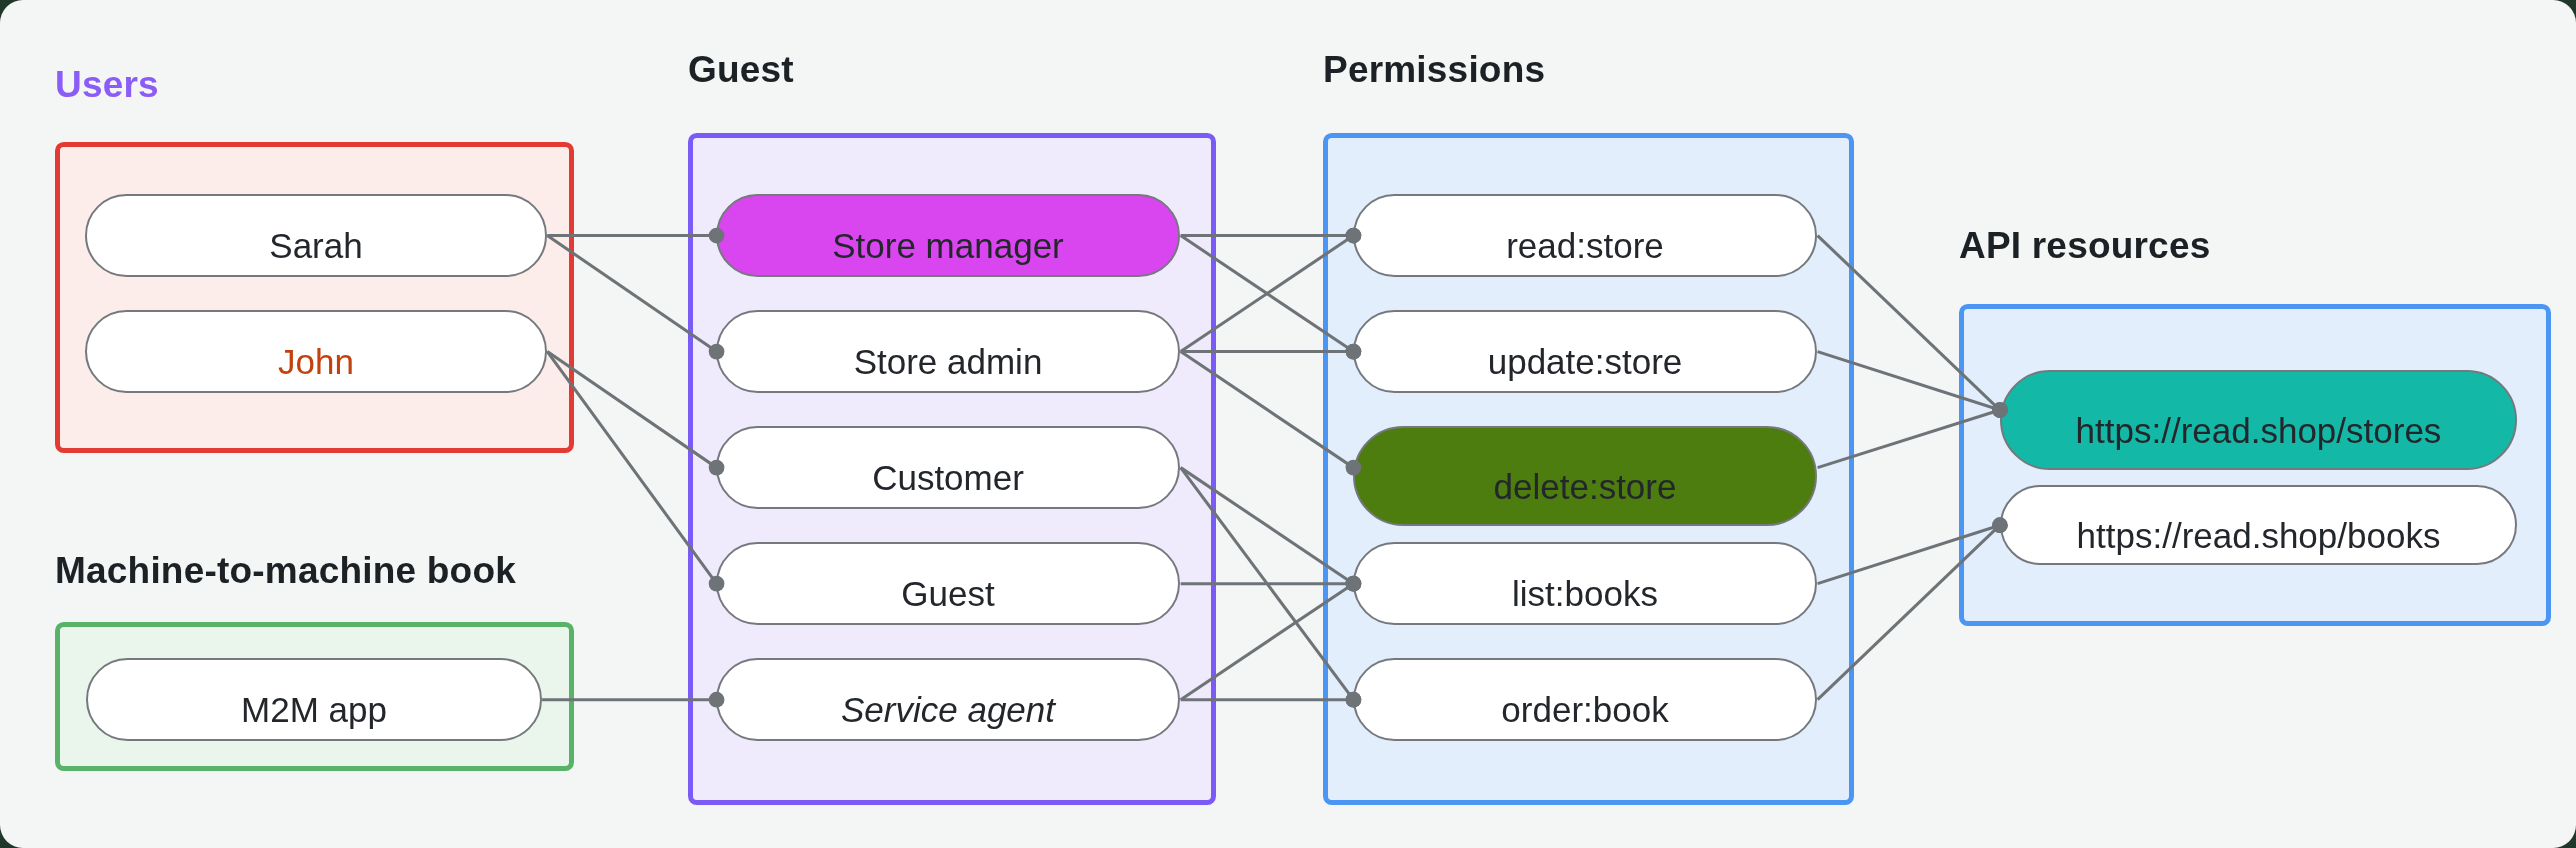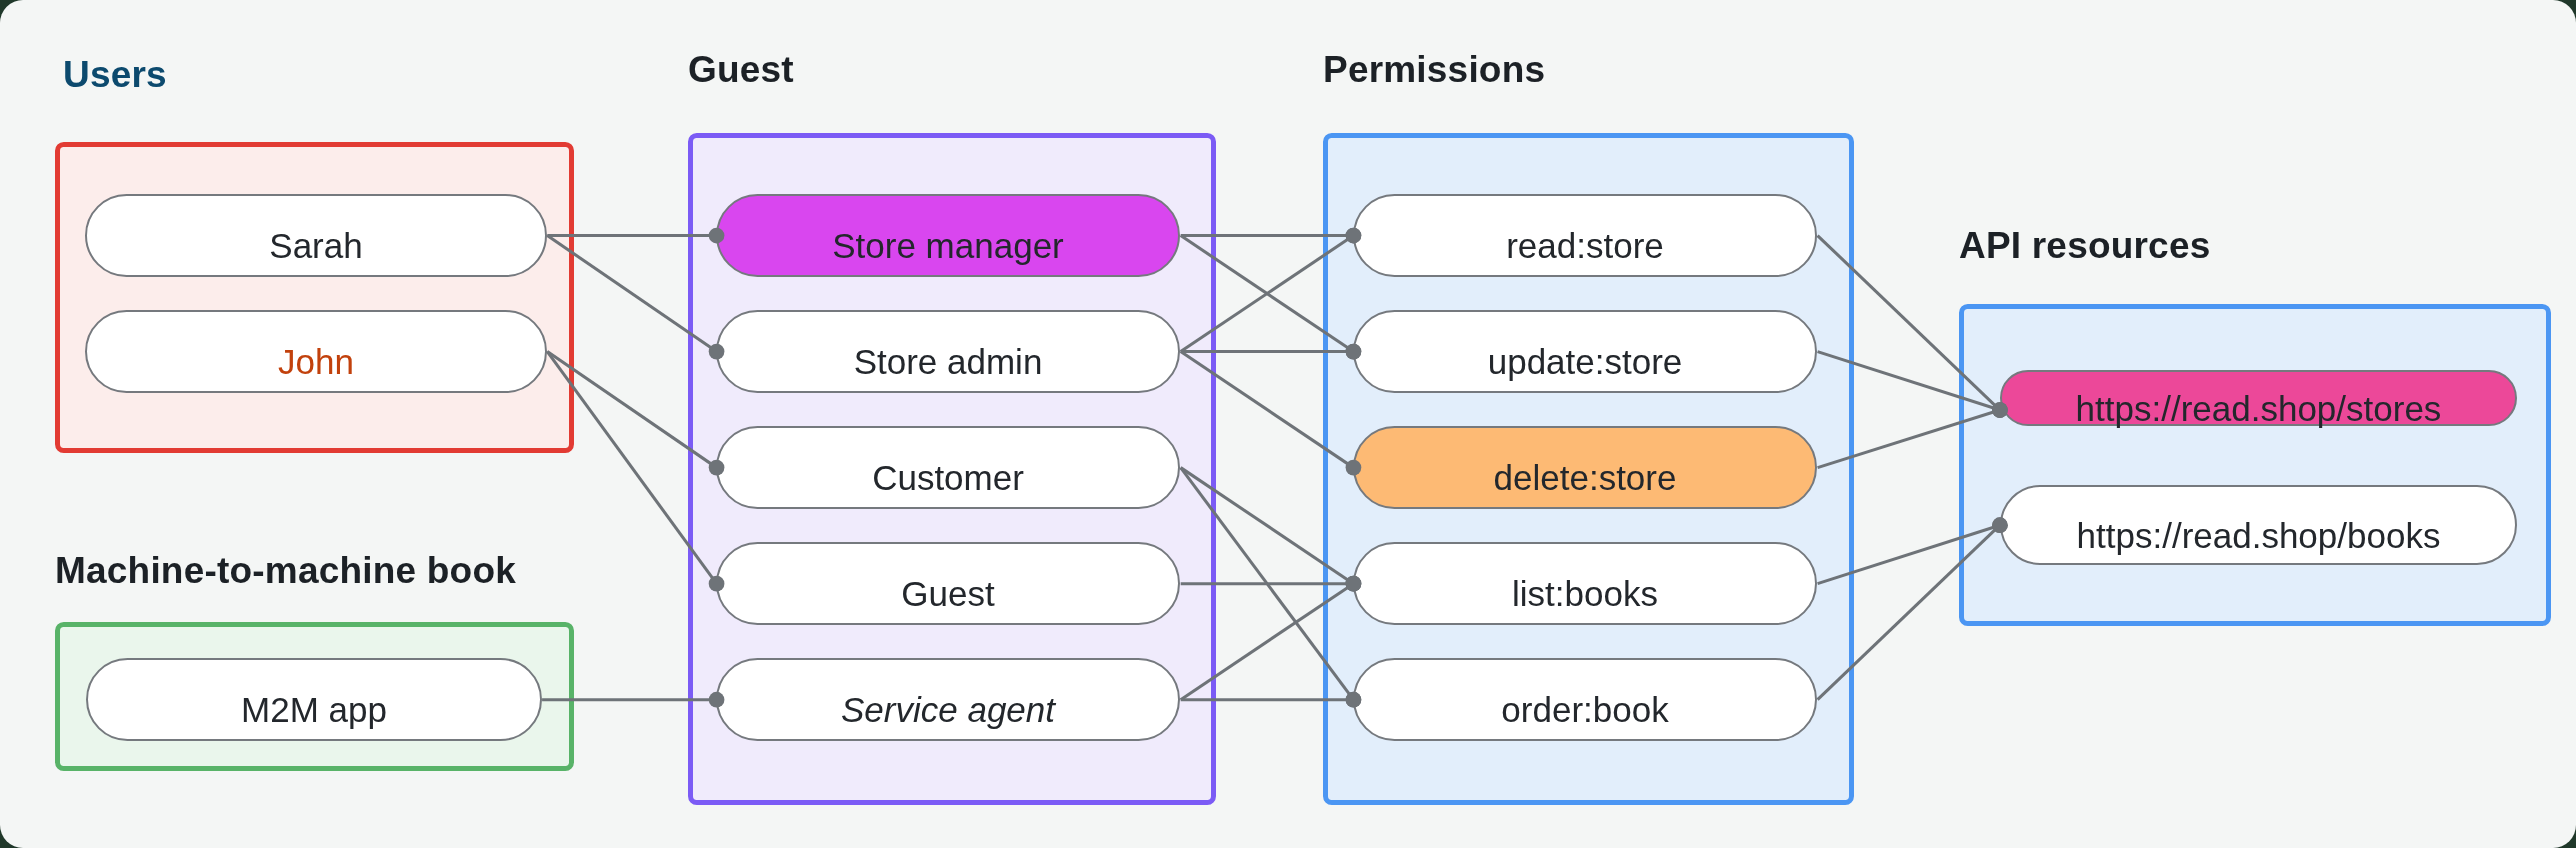--- a/index.html
+++ b/index.html
@@ -68,21 +68,21 @@
       <line x1="2083" y1="403" x2="2292" y2="470" stroke="#6e7378" stroke-width="3.5"></line>
       <circle cx="2292" cy="470" r="9" fill="#6e7378"></circle>
       <line x1="2083" y1="536" x2="2292" y2="470" stroke="#6e7378" stroke-width="3.5"></line>
       <circle cx="2292" cy="470" r="9" fill="#6e7378"></circle>
       <line x1="2083" y1="669" x2="2292" y2="602" stroke="#6e7378" stroke-width="3.5"></line>
       <circle cx="2292" cy="602" r="9" fill="#6e7378"></circle>
       <line x1="2083" y1="802" x2="2292" y2="602" stroke="#6e7378" stroke-width="3.5"></line>
       <circle cx="2292" cy="602" r="9" fill="#6e7378"></circle>
     </svg>
 <div class="group-box" style="left: 55px; top: 142px; width: 519px; height: 311px; border-color: rgb(226, 59, 51); background: rgb(252, 237, 235);"></div>
-    <div class="group-label" style="left: 55px; top: 54px; color: #0c4a6e; margin-left: 8px;">Users</div>
+    <div class="group-label" style="left: 55px; top: 64px; color: #8b5cf6;">Users</div>
     <div class="group-box" style="left: 55px; top: 622px; width: 519px; height: 149px; border-color: rgb(88, 179, 104); background: rgb(234, 246, 236);"></div>
     <div class="group-label" style="left: 55px; top: 550px; color: rgb(28, 33, 38);">Machine-to-machine book</div>
     <div class="group-box" style="left: 688px; top: 133px; width: 528px; height: 672px; border-color: rgb(123, 91, 245); background: rgb(240, 235, 252);"></div>
     <div class="group-label" style="left: 688px; top: 49px; color: rgb(28, 33, 38);">Guest</div>
     <div class="group-box" style="left: 1323px; top: 133px; width: 531px; height: 672px; border-color: rgb(75, 150, 243); background: rgb(226, 238, 251);"></div>
     <div class="group-label" style="left: 1323px; top: 49px; color: rgb(28, 33, 38);">Permissions</div>
     <div class="group-box" style="left: 1959px; top: 304px; width: 592px; height: 322px; border-color: rgb(75, 150, 243); background: rgb(226, 238, 251);"></div>
     <div class="group-label" style="left: 1959px; top: 225px; color: rgb(28, 33, 38);">API resources</div>
     <div class="pill" style="left: 85px; top: 194px; width: 462px; height: 83px; background: rgb(255, 255, 255); border-color: rgb(117, 121, 126);">
       <span style="color: rgb(35, 39, 44);">Sarah</span>
@@ -107,29 +107,29 @@
     </div>
     <div class="pill" style="left: 716px; top: 658px; width: 464px; height: 83px; background: rgb(255, 255, 255); border-color: rgb(117, 121, 126);">
       <span style="color: rgb(35, 39, 44); font-style: italic;">Service agent</span>
     </div>
     <div class="pill" style="left: 1353px; top: 194px; width: 464px; height: 83px; background: rgb(255, 255, 255); border-color: rgb(117, 121, 126);">
       <span style="color: rgb(35, 39, 44);">read:store</span>
     </div>
     <div class="pill" style="left: 1353px; top: 310px; width: 464px; height: 83px; background: rgb(255, 255, 255); border-color: rgb(117, 121, 126);">
       <span style="color: rgb(35, 39, 44);">update:store</span>
     </div>
-    <div class="pill" style="left: 1353px; top: 426px; width: 464px; height: 83px; background: #fdba74; border-color: rgb(117, 121, 126);">
+    <div class="pill" style="left: 1353px; top: 426px; width: 464px; height: 100px; background: #4d7c0f; border-color: rgb(117, 121, 126);">
       <span style="color: rgb(35, 39, 44);">delete:store</span>
     </div>
     <div class="pill" style="left: 1353px; top: 542px; width: 464px; height: 83px; background: rgb(255, 255, 255); border-color: rgb(117, 121, 126);">
       <span style="color: rgb(35, 39, 44);">list:books</span>
     </div>
     <div class="pill" style="left: 1353px; top: 658px; width: 464px; height: 83px; background: rgb(255, 255, 255); border-color: rgb(117, 121, 126);">
       <span style="color: rgb(35, 39, 44);">order:book</span>
     </div>
-    <div class="pill" style="left: 2000px; top: 370px; width: 517px; height: 56px; background: #ec4899; border-color: rgb(117, 121, 126);">
+    <div class="pill" style="left: 2000px; top: 370px; width: 517px; height: 100px; background: #14b8a6; border-color: rgb(117, 121, 126);">
       <span style="color: rgb(35, 39, 44);">https://read.shop/stores</span>
     </div>
     <div class="pill" style="left: 2000px; top: 485px; width: 517px; height: 80px; background: rgb(255, 255, 255); border-color: rgb(117, 121, 126);">
       <span style="color: rgb(35, 39, 44);">https://read.shop/books</span>
     </div>
   </div>
 
 
 </body></html>

